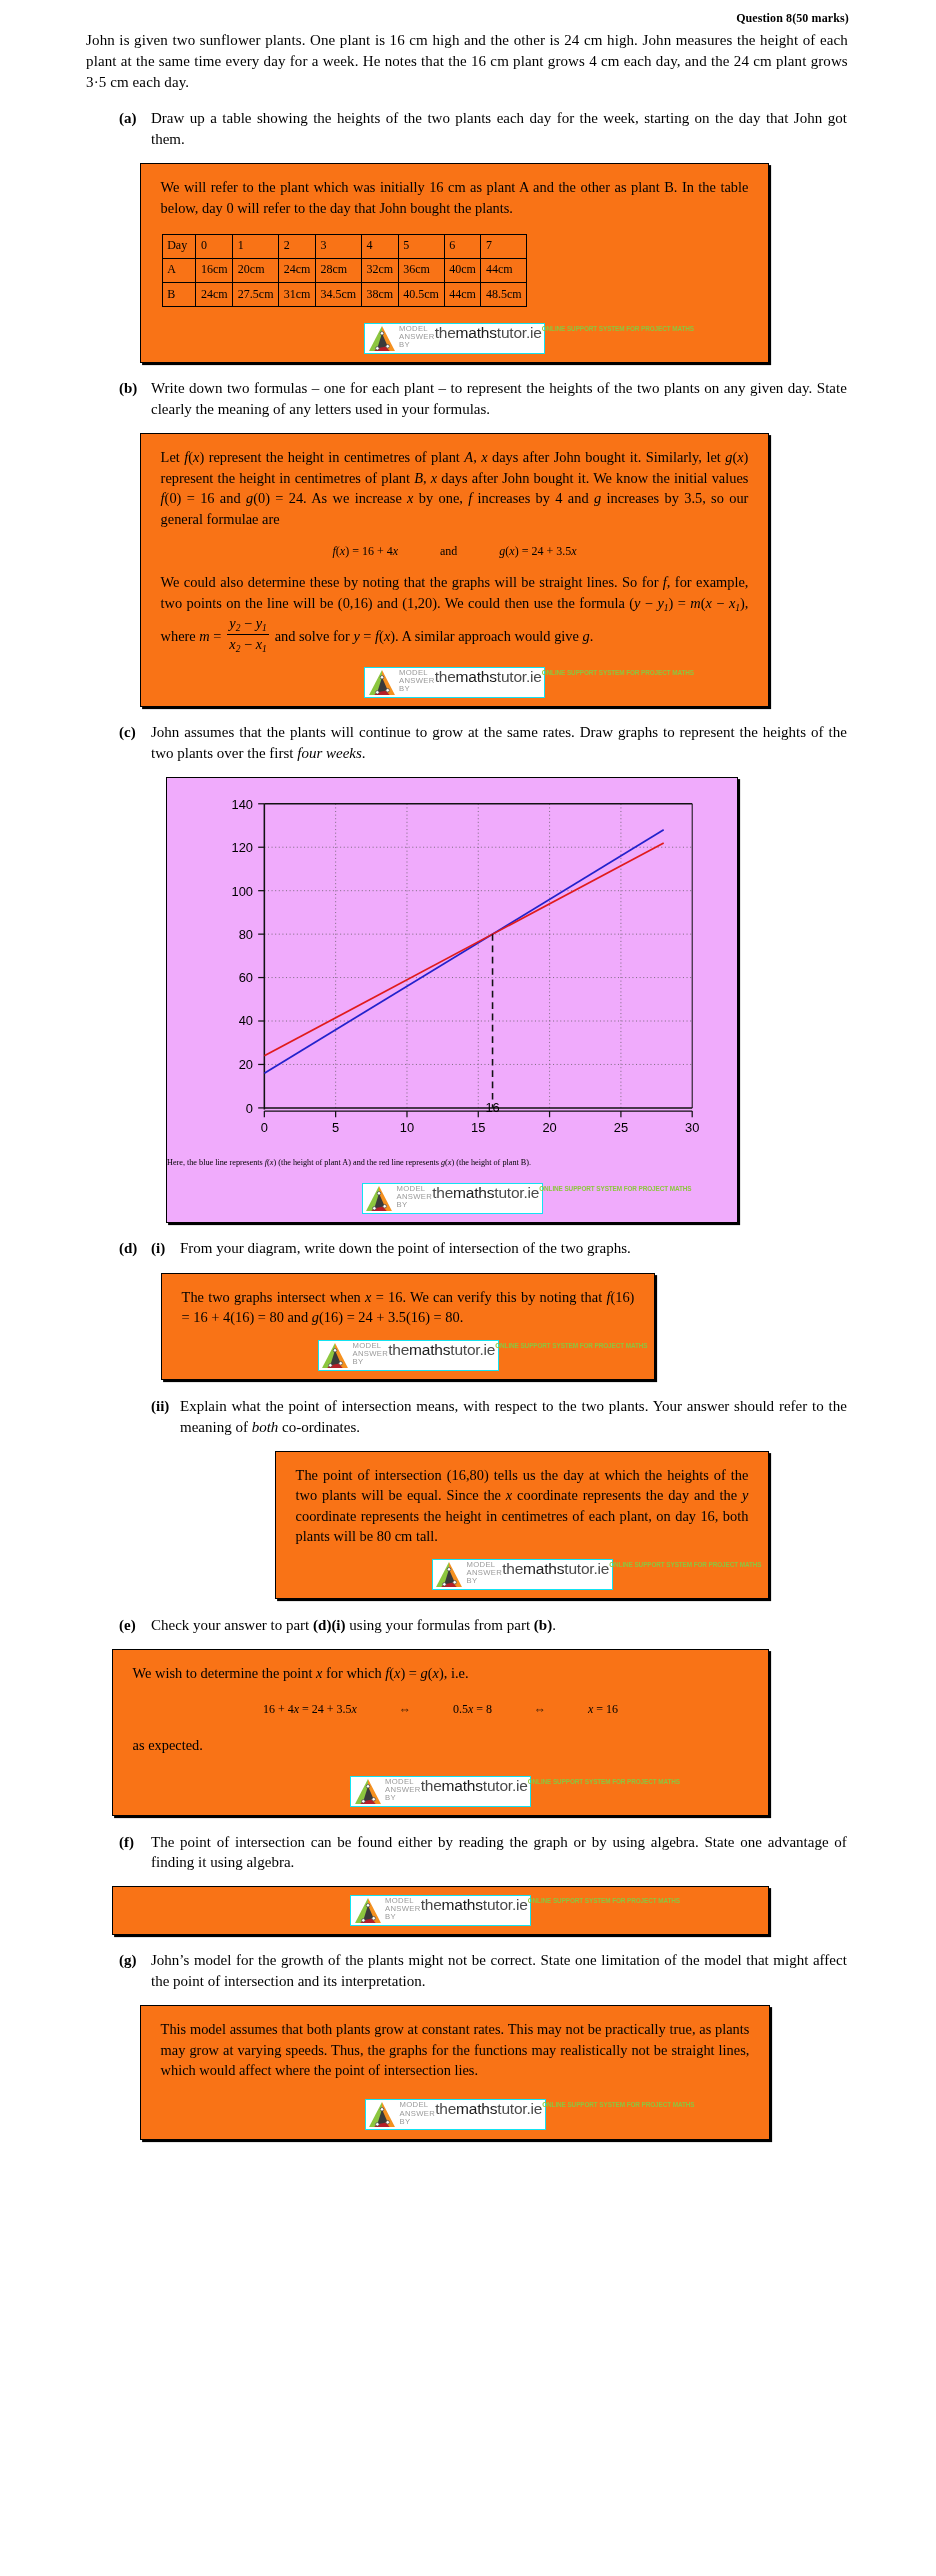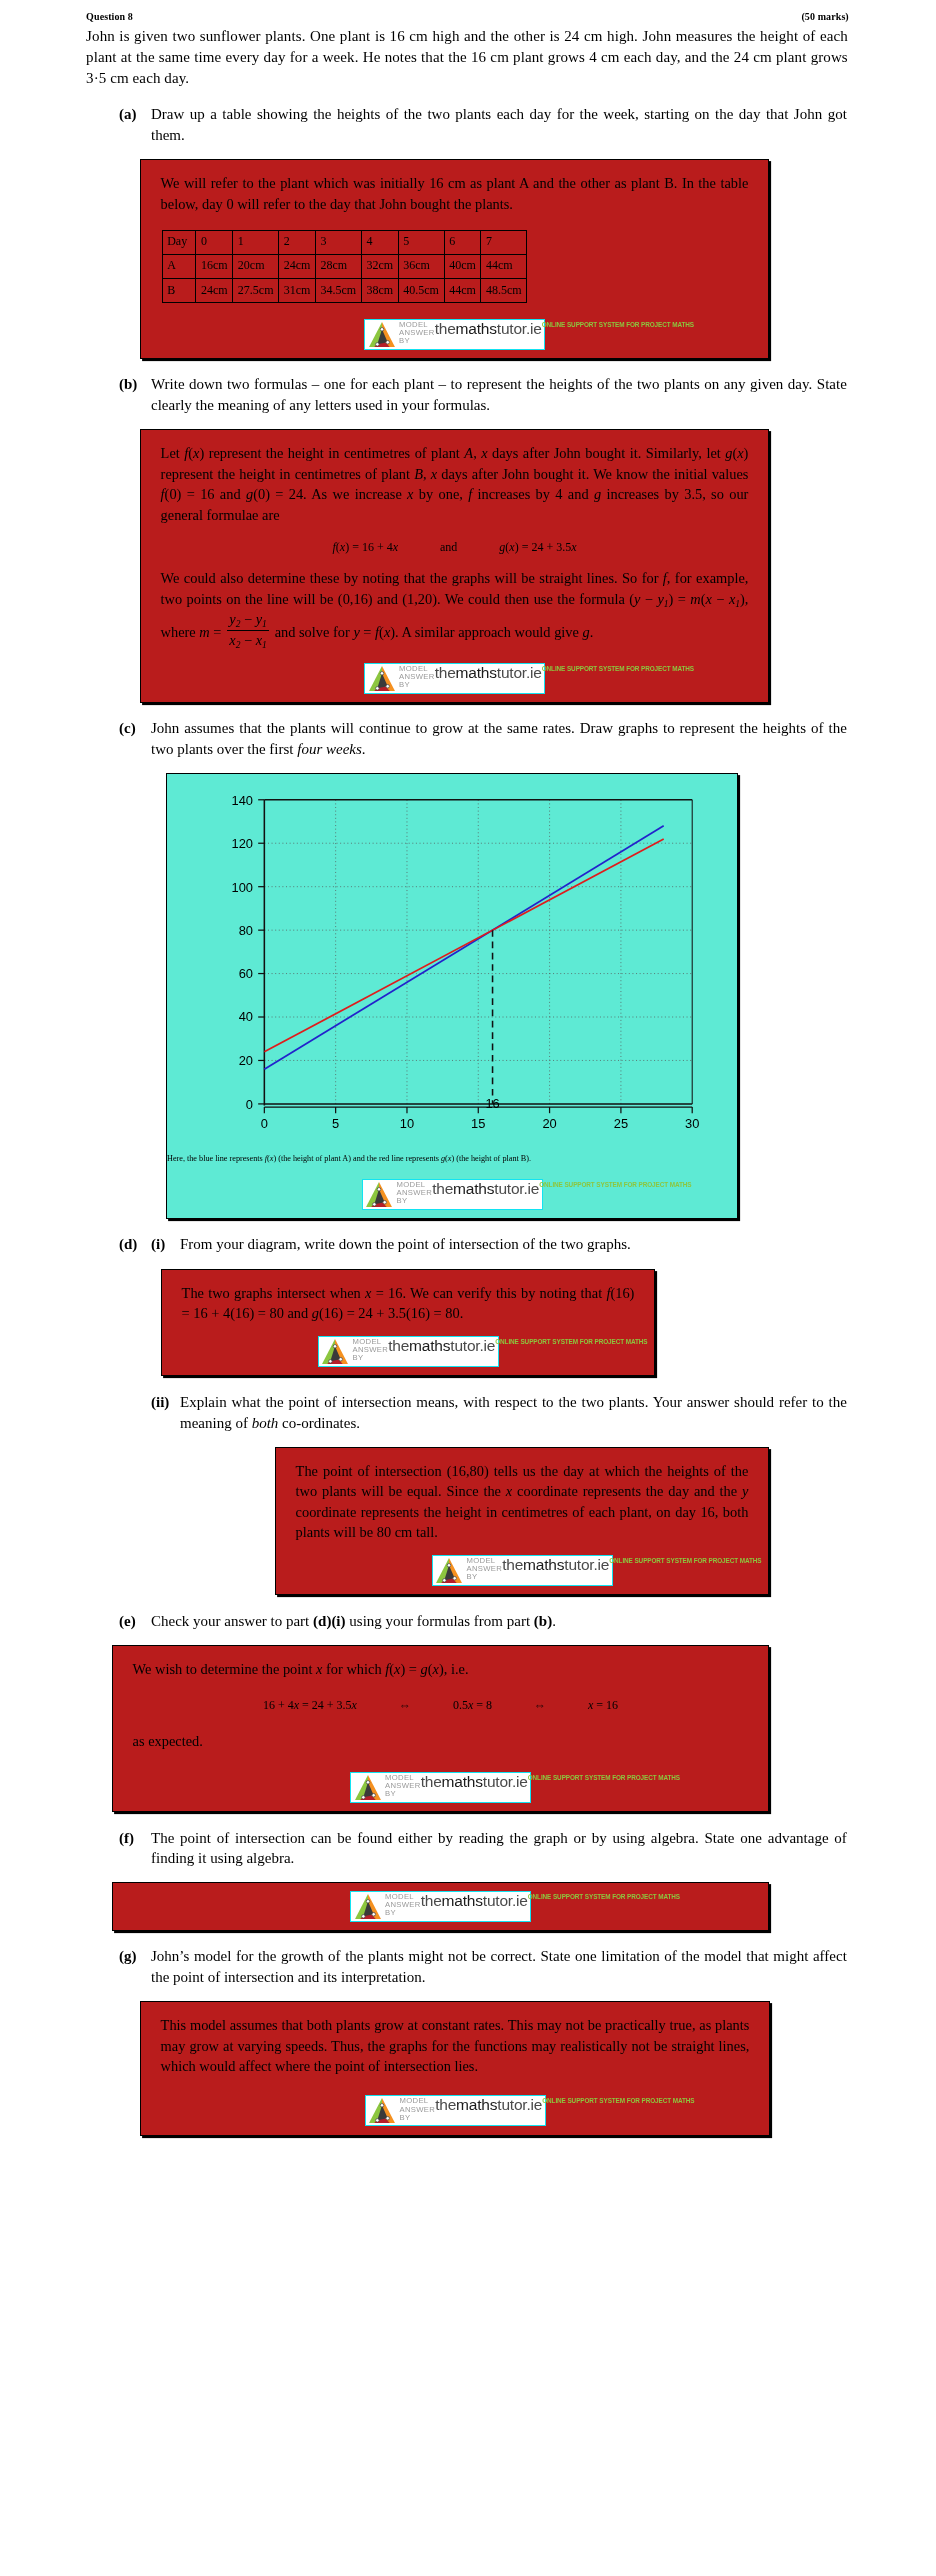--- a/index.html
+++ b/index.html
@@ -18,24 +18,24 @@
   }
   .inner{
     width:773px;
     margin:0 auto;
     padding-top:11.3px;
   }
 
   
   .qhead{
     display:flex;
-    justify-content:space-between;
+    justify-content:flex-end;
     align-items:baseline;
     font-weight:bold;
-    font-size:10px;
+    font-size:12px;
     padding:0 6.2px 0 4.1px;
     letter-spacing:0.1px;
   }
   .intro{
     font-size:15px;
     line-height:1.38;
     text-align:justify;
     padding:4.1px 7.2px 0 4.1px;
     letter-spacing:0.1px;
   }
@@ -57,21 +57,21 @@
     text-align:left;
   }
   .part .txt{flex:1 1 auto;text-align:justify;}
   .part .txt .it{font-style:italic;}
   .part .txt .bd{font-weight:bold;}
 
   
   .ansbox{
     border:1.5px solid #000;
     box-shadow:2.1px 2.1px 0 #000;
-    background:#b91c1c;
+    background:#f97316;
     box-sizing:border-box;
     margin-top:13.4px;
   }
   .ansbox .bodytext{
     font-size:14.4px;
     line-height:1.42;
     padding:13.4px 19.6px 3.1px 19.6px;
     text-align:justify;
   }
   .ansbox .bodytext p{margin:0 0 2.1px 0;}
@@ -123,21 +123,21 @@
   .logo .words{flex:1 1 auto;display:flex;flex-direction:row;justify-content:center;padding-left:2.1px;}
   .logo .l1{font-family:"Liberation Sans",sans-serif;font-size:7.7px;color:#9a9a9a;letter-spacing:0.3px;line-height:1.05;}
   .logo .l2{font-family:"Liberation Sans",sans-serif;font-size:15.5px;color:#4a4a4a;line-height:1.0;letter-spacing:-0.2px;white-space:nowrap;}
   .logo .l2 b{color:#1c1c1c;font-weight:normal;}
   .logo .l3{font-family:"Liberation Sans",sans-serif;font-size:6.4px;color:#8CC63F;font-weight:bold;letter-spacing:-0.1px;line-height:1.25;white-space:nowrap;}
 
   
   .chartbox{
     border:1.5px solid #000;
     box-shadow:2.1px 2.1px 0 #000;
-    background:#5eead4;
+    background:#f0abfc;
     margin-top:13.4px;
     box-sizing:border-box;
   }
   .chartarea{position:relative;width:100%;height:371px;}
   .chart-svg{display:block;margin:0 auto;}
 </style>
 </head>
 <body>
 
 <div class="page">

